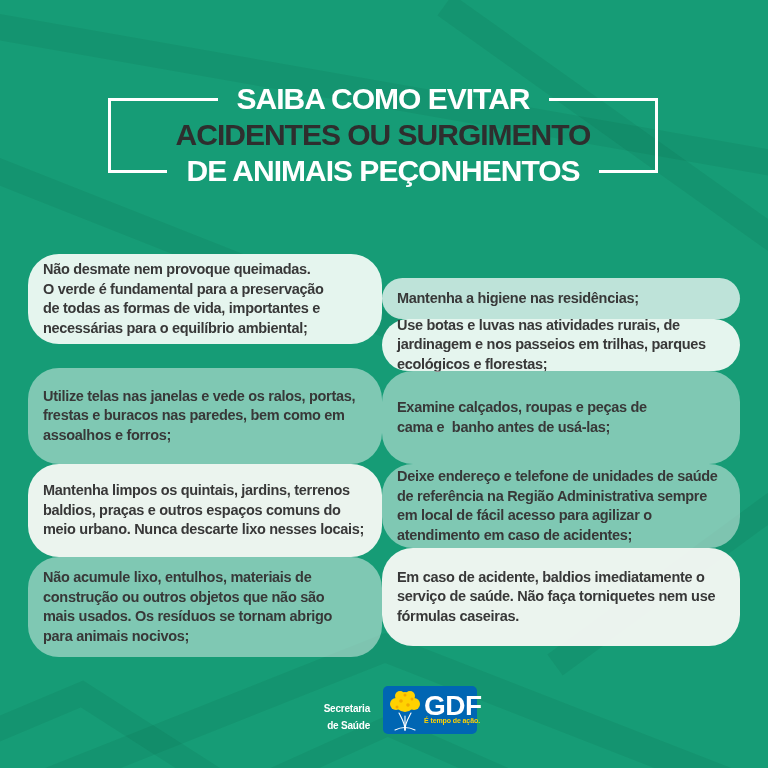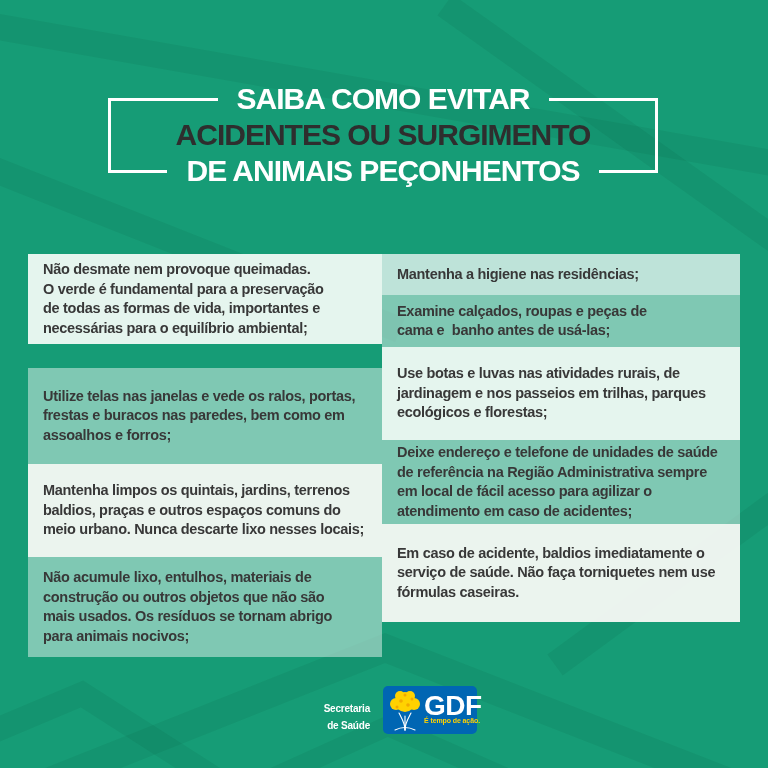--- a/index.html
+++ b/index.html
@@ -21,28 +21,28 @@
     margin:8px;font-size:30px;font-weight:700;letter-spacing:-1px;
     line-height:36px;white-space:nowrap;
   }
   .title-line.white{color:#ffffff;}
   .title-line.dark{color:#2e2e2e;}
   .title-row.center{justify-content:center;}
   
   .col{position:absolute;top:254px;display:flex;flex-direction:column;}
   .col.left{left:28px;width:354px;}
   .col.right{left:382px;width:358px;}
-  .card{box-sizing:border-box;display:flex;align-items:center;padding:4px 12px 4px 15px;}
+  .card{box-sizing:border-box;display:flex;align-items:center;padding:4px 12px 4px 15px;border-radius:31px;}
   .card .txt{
     margin:0;font-size:14.5px;line-height:19.5px;font-weight:700;
     color:#383838;letter-spacing:-0.3px;white-space:pre-wrap;
   }
   .bg-light{background:rgba(252,255,252,0.90);}
   .bg-light2{background:rgba(252,251,247,0.93);}
-  .bg-pale{background:rgba(255,255,255,0.72);}
+  .bg-pale{background:rgba(255,255,255,0.72);margin-top:24px;}
   .bg-green{background:rgba(255,255,255,0.45);}
   .col.left  .card:nth-child(1){height:90px;}
   .col.left  .card:nth-child(2){height:96px;margin-top:24px;}
   .col.left  .card:nth-child(3){height:93px;}
   .col.left  .card:nth-child(4){height:100px;}
   .col.right .card:nth-child(1){height:41px;}
   .col.right .card:nth-child(2){height:52px;}
   .col.right .card:nth-child(3){height:93px;}
   .col.right .card:nth-child(4){height:84px;}
   .col.right .card:nth-child(5){height:98px;}
@@ -119,28 +119,28 @@
 construção ou outros objetos que não são
 mais usados. Os resíduos se tornam abrigo
 para animais nocivos;</p>
       </div>
     </section>
 
     <section class="col right">
       <div class="card bg-pale">
         <p class="txt">Mantenha a higiene nas residências;</p>
       </div>
-      <div class="card bg-green">
-        <p class="txt">Examine calçados, roupas e peças de
-cama e  banho antes de usá-las;</p>
-      </div>
       <div class="card bg-light">
         <p class="txt">Use botas e luvas nas atividades rurais, de
 jardinagem e nos passeios em trilhas, parques
 ecológicos e florestas;</p>
+      </div>
+      <div class="card bg-green">
+        <p class="txt">Examine calçados, roupas e peças de
+cama e  banho antes de usá-las;</p>
       </div>
       <div class="card bg-green">
         <p class="txt">Deixe endereço e telefone de unidades de saúde
 de referência na Região Administrativa sempre
 em local de fácil acesso para agilizar o
 atendimento em caso de acidentes;</p>
       </div>
       <div class="card bg-light2">
         <p class="txt">Em caso de acidente, baldios imediatamente o
 serviço de saúde. Não faça torniquetes nem use

